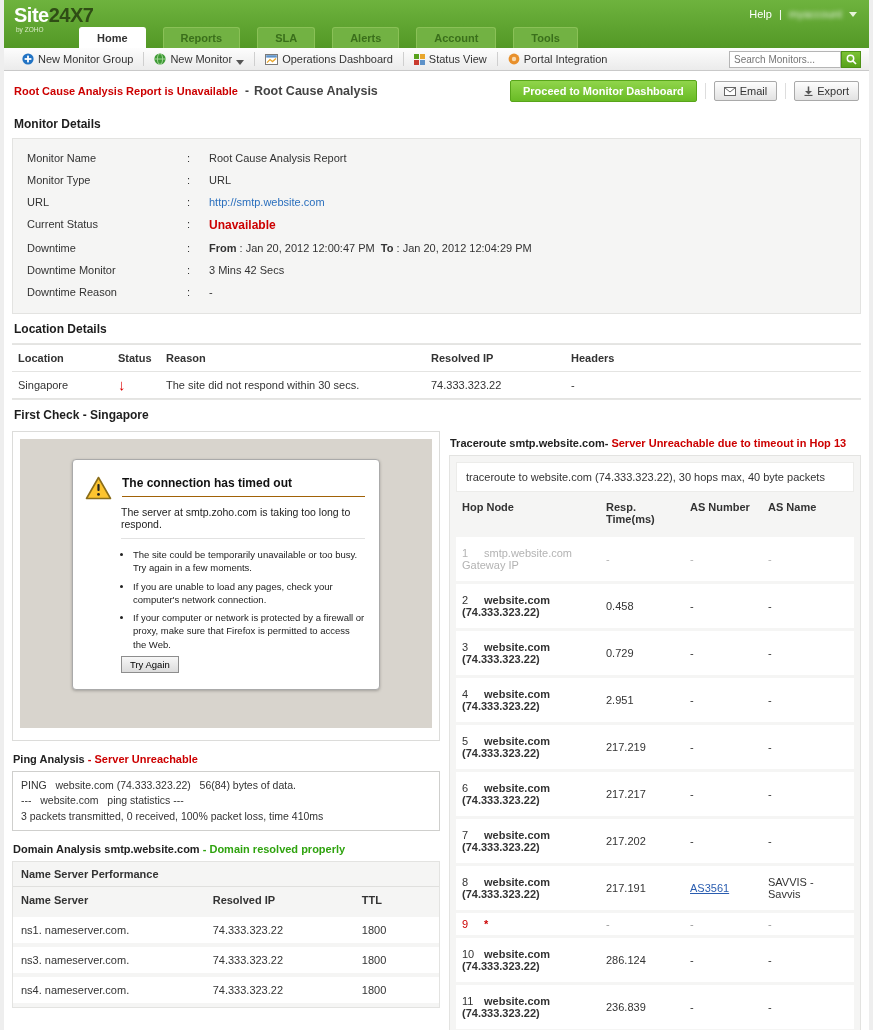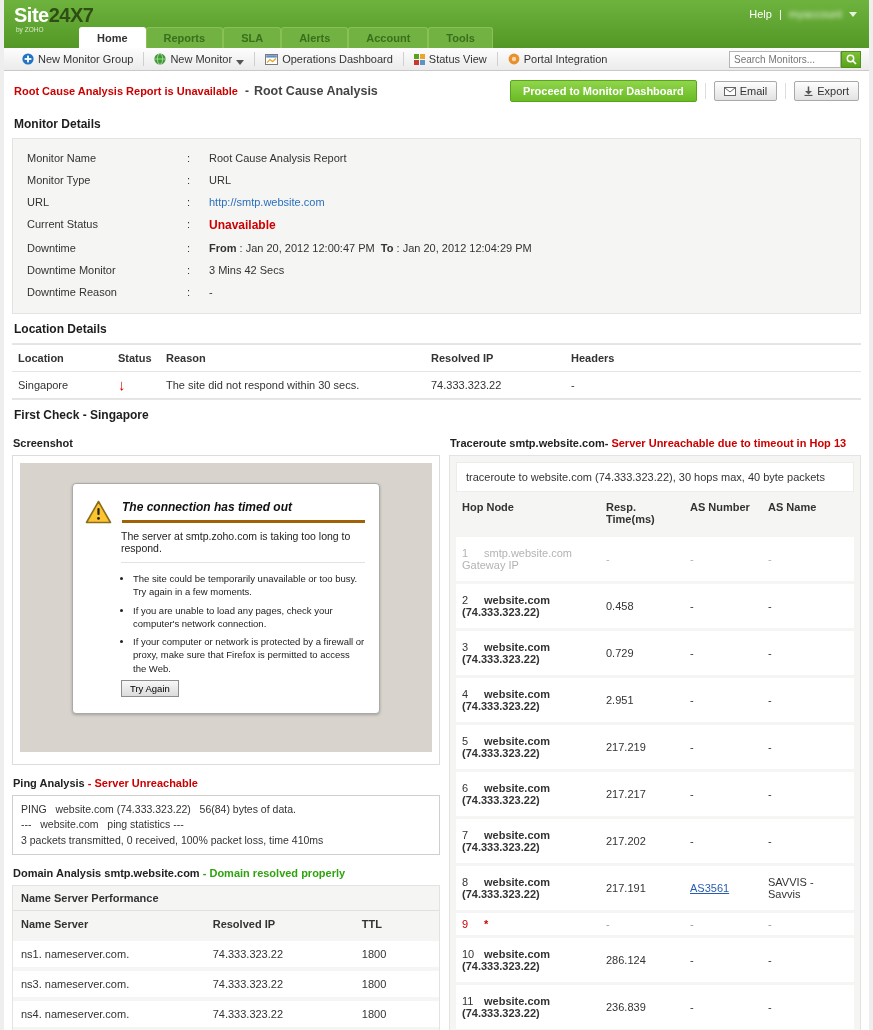--- a/index.html
+++ b/index.html
@@ -10,21 +10,21 @@
   
   .header { background:linear-gradient(#6eb33e,#539826); height:48px; position:relative;padding-left:36px; }
   .logo { position:absolute; left:10px; top:5px; line-height:1; }
   .logo .site { color:#fff; font-size:20px; font-weight:bold; letter-spacing:-0.5px; }
   .logo .brand { color:#2f4d15; font-size:20px; font-weight:bold; letter-spacing:-0.5px; }
   .logo .byline { display:block; color:#d9ecc6; font-size:6.5px; margin:2px 0 0 2px; }
   .header-right { position:absolute; right:12px; top:8px; color:#fff; font-size:11px; display:flex; align-items:center; gap:7px; }
   .header-right a { color:#fff; text-decoration:none; cursor:pointer; }
   .user-blur { filter:blur(2px); opacity:.85; }
   .caret-down { width:0; height:0; border-left:4px solid transparent; border-right:4px solid transparent; border-top:5px solid #e7f3da; display:inline-block; }
-  .tabs { position:absolute; left:75px; bottom:0; display:flex; gap:0; }
+  .tabs { position:absolute; left:75px; bottom:0; display:flex; gap:17px; }
   .tab { padding:4px 17px 4px; font-weight:bold; font-size:11px; border-radius:3px 3px 0 0; cursor:pointer; }
   .tab.inactive { background:#72b243; border:1px solid #8ac157; border-bottom:none; color:#3a6f1b; }
   .tab.active { background:#fff; color:#333; border:1px solid #fff; border-bottom:none; }
 
   
   .toolbar { height:23px; background:linear-gradient(#fdfdfd,#ebebeb); border-bottom:1px solid #c9c9c9; display:flex; align-items:center; padding:0 8px; }
   .tool-item { display:flex; align-items:flex-end; gap:4px; padding:0 10px; cursor:pointer; color:#333; white-space:nowrap; }
   .tool-sep { width:1px; height:14px; background:#cfcfcf; }
   .toolbar-search { margin-left:auto; display:flex; align-items:center; }
   .search-input { width:112px; height:17px; border:1px solid #b5b5b5; font-size:10px; color:#888; padding:0 4px; font-family:inherit; }
@@ -70,21 +70,21 @@
   .sub-heading { font-weight:bold; font-size:11px; color:#222; padding:6px 1px; }
   .red-text { color:#cc0000; font-weight:bold; }
   .green-text { color:#2fa30f; font-weight:bold; }
 
   
   .shot-panel { background:#fff; border:1px solid #dcdcda; padding:7px 7px 12px; }
   .shot-gray { background:#d8d4cd; padding:20px 0 38px; }
   .dialog { background:#fff; width:308px; margin:0 auto; border:1px solid #aaa; border-radius:4px; padding:16px 14px 16px 12px; box-shadow:0 1px 3px rgba(0,0,0,.25); }
   .dlg-head { display:flex; gap:10px; }
   .dlg-body { margin-left:36px; }
-  .dlg-title { font-weight:bold; font-size:12px; color:#111; border-bottom:3px solid #a16207; padding-bottom:6px;font-style:italic; }
+  .dlg-title { font-weight:bold; font-size:12px; color:#111; border-bottom:1px solid #a16207; padding-bottom:6px; }
   .dlg-sub { font-size:10.5px; color:#222; padding:6px 0 8px; border-bottom:1px solid #e2e2e2; }
   .dlg-bullets { margin:9px 0 0 12px; }
   .dlg-bullets li { font-size:9.5px; line-height:1.4; margin-bottom:5px; color:#222; }
   .try-btn { margin-top:0; background:linear-gradient(#f7f7f7,#dcdcdc); border:1px solid #8d8d8d; font-size:9.5px; padding:2px 8px; cursor:pointer; font-family:inherit; }
 
   
   .ping-box { background:#fff; border:1px solid #cfcfcd; padding:6px 8px; }
   .ping-line { font-size:10.5px; line-height:1.45; white-space:pre-wrap; }
 
   
@@ -297,21 +297,20 @@
           <div class="loc-td">-</div>
         </div>
       </div>
     </div>
 
     <div class="sec-heading">First Check - Singapore</div>
 
     <div class="columns">
 
       <div class="col-left">
-        <div class="sub-heading">Screenshot</div>
         <div class="shot-panel">
           <div class="shot-gray">
             <div class="dialog">
               <div class="dlg-head">
                 <span class="icon">
                   <svg width="27" height="24" viewBox="0 0 27 24">
                       <path d="M13.5 1.5 L25.5 22.5 H1.5 Z" fill="#fdc42f" stroke="#8a6d1a" stroke-width="1.6" stroke-linejoin="round"></path>
                       <rect x="12.4" y="8" width="2.2" height="7" rx="1" fill="#222"></rect>
                       <circle cx="13.5" cy="18.4" r="1.4" fill="#222"></circle>
                     </svg>

